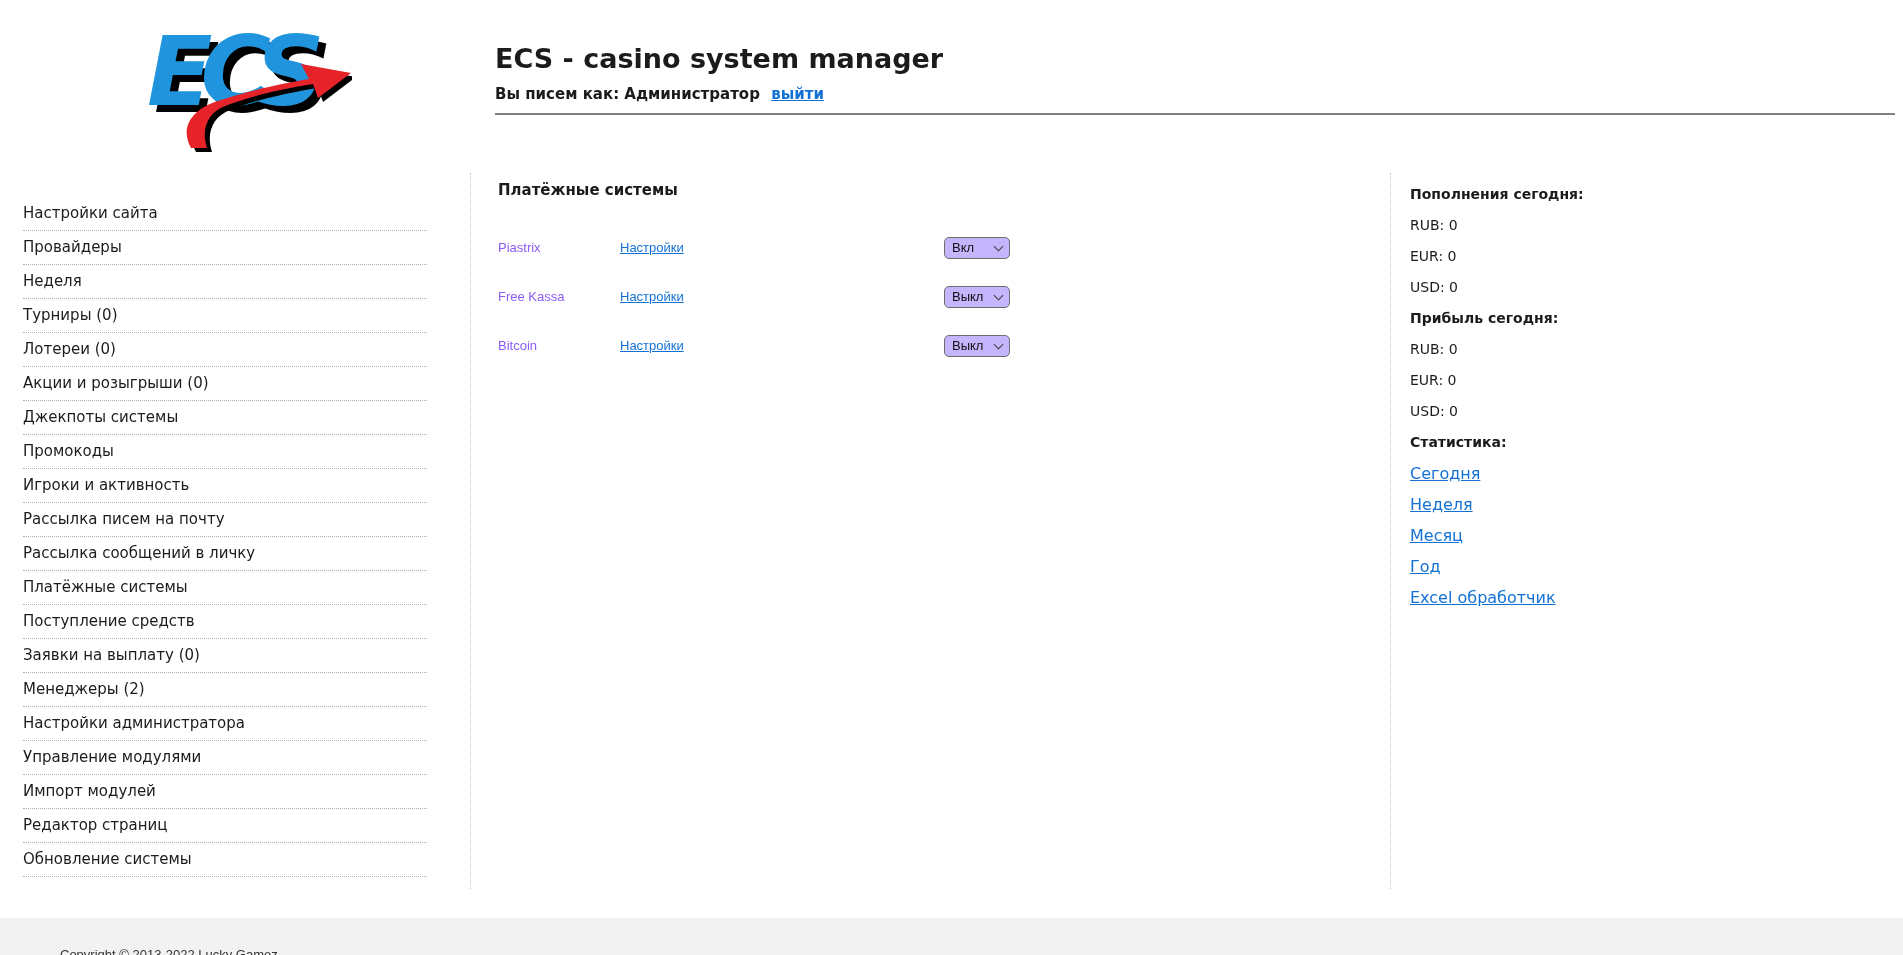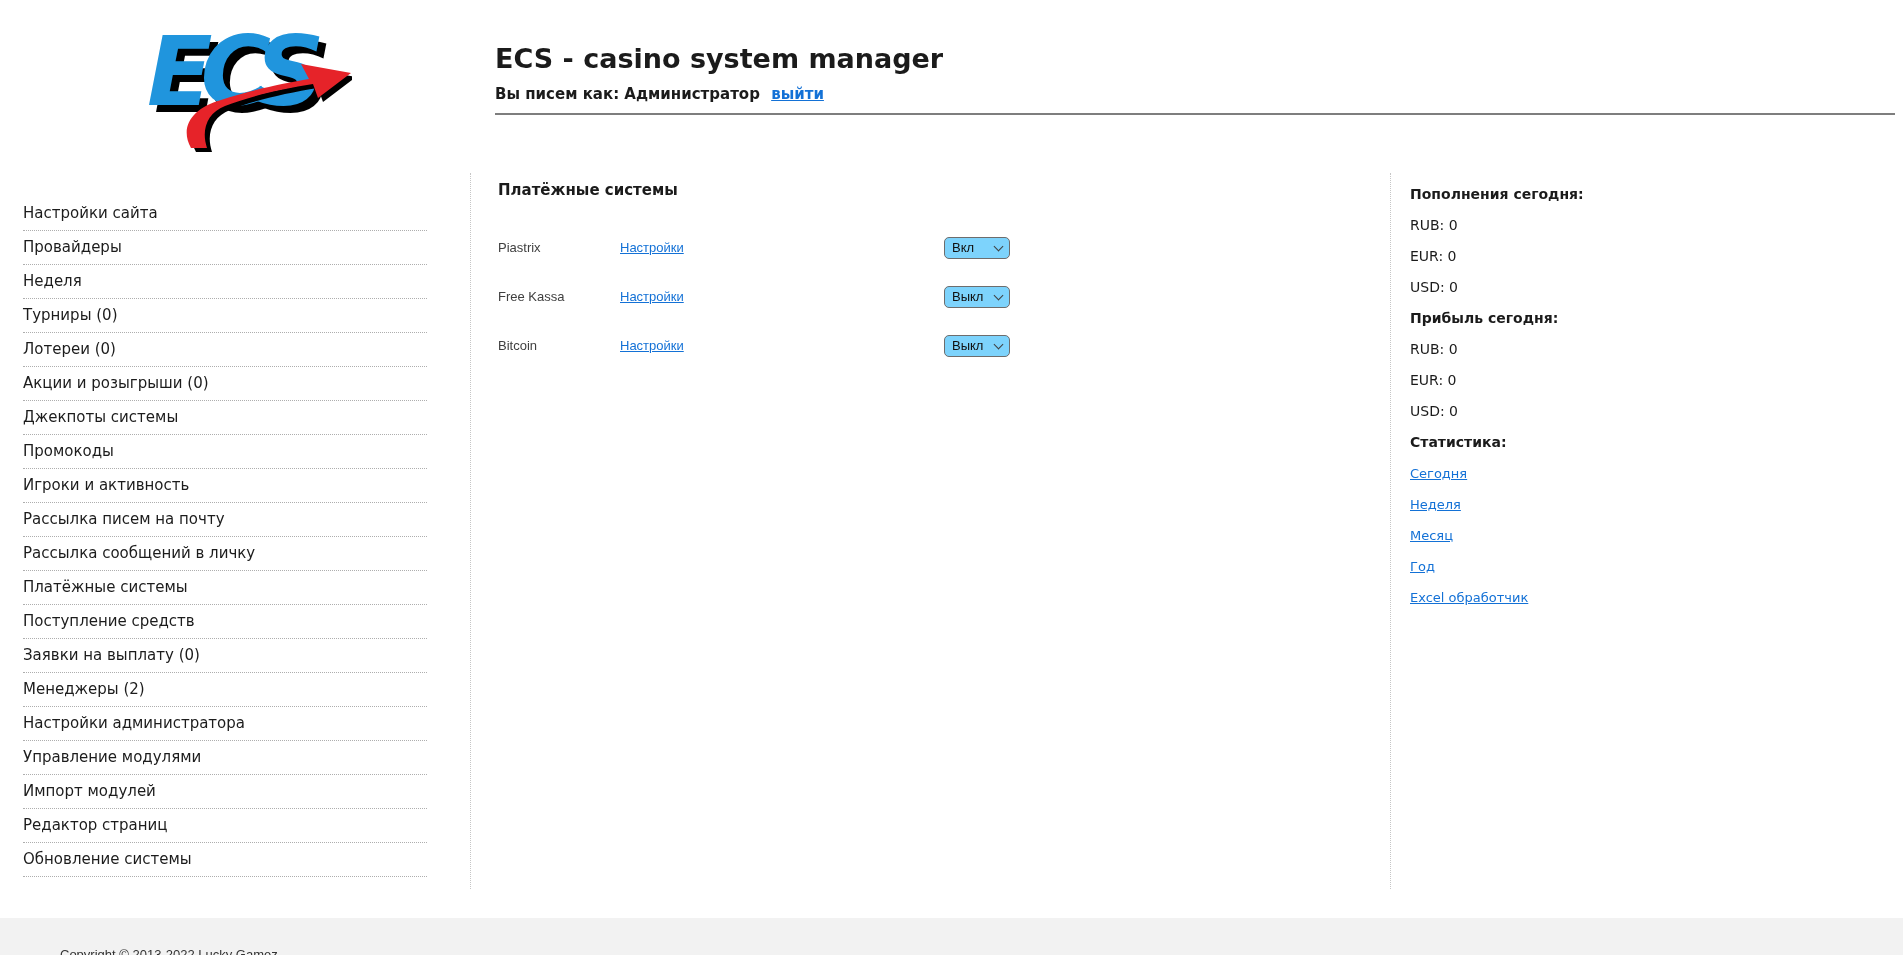--- a/index.html
+++ b/index.html
@@ -24,44 +24,44 @@
   
   .vline{position:absolute;top:173px;height:716px;width:0;border-left:1px dotted #c6c6c6;}
   .vline-1{left:470px;}
   .vline-2{left:1390px;}
   
   .main{position:absolute;left:498px;top:181px;width:860px;}
   .main-heading{font-size:15px;font-weight:bold;line-height:19px;}
   .pay-rows{margin-top:23px;}
   .pay-row{display:flex;align-items:center;height:49px;width:512px;}
   .pay-name{
-    width:122px;font-family:"Liberation Sans",sans-serif;font-size:13px;color:#404040;
+    width:122px;font-family:"Liberation Sans",sans-serif;font-size:13px;color:#8b5cf6;
   }
   .pay-settings{
     font-family:"Liberation Sans",sans-serif;font-size:13px;
     color:#1371d6;text-decoration:underline;cursor:pointer;
   }
   .select-wrap{margin-left:auto;position:relative;display:inline-block;}
   .pay-select{
     -webkit-appearance:none;appearance:none;
     width:66px;height:22px;padding:1px 20px 2px 7px;
     font-family:"Liberation Sans",sans-serif;font-size:13px;color:#111;
-    background:#7dd3fc;border:1px solid #6d6d6d;border-radius:5px;cursor:pointer;
+    background:#c4b5fd;border:1px solid #6d6d6d;border-radius:5px;cursor:pointer;
   }
   .chev{
     position:absolute;right:8px;top:6px;width:6px;height:6px;
     border-right:1.6px solid #3f3f3f;border-bottom:1.6px solid #3f3f3f;
     transform:rotate(45deg);pointer-events:none;
   }
   
   .stats{position:absolute;left:1410px;top:186px;width:300px;}
   .stat-heading{font-size:14px;font-weight:bold;line-height:17px;margin:0 0 14px 0;}
   .stat-line{font-size:14px;line-height:17px;margin:0 0 14px 0;}
   .stat-link{
-    display:block;font-size:13px;line-height:17px;margin:0 0 14px 0;
+    display:block;font-size:16px;line-height:17px;margin:0 0 14px 0;
     color:#1371d6;text-decoration:underline;cursor:pointer;width:max-content;
   }
   
   .footer{position:absolute;left:0;top:918px;width:1903px;height:60px;background:#f2f2f2;}
   .footer-text{
     position:absolute;left:60px;top:29px;
     font-family:"Liberation Sans",sans-serif;font-size:13px;color:#333;
   }
 </style>
 </head>

